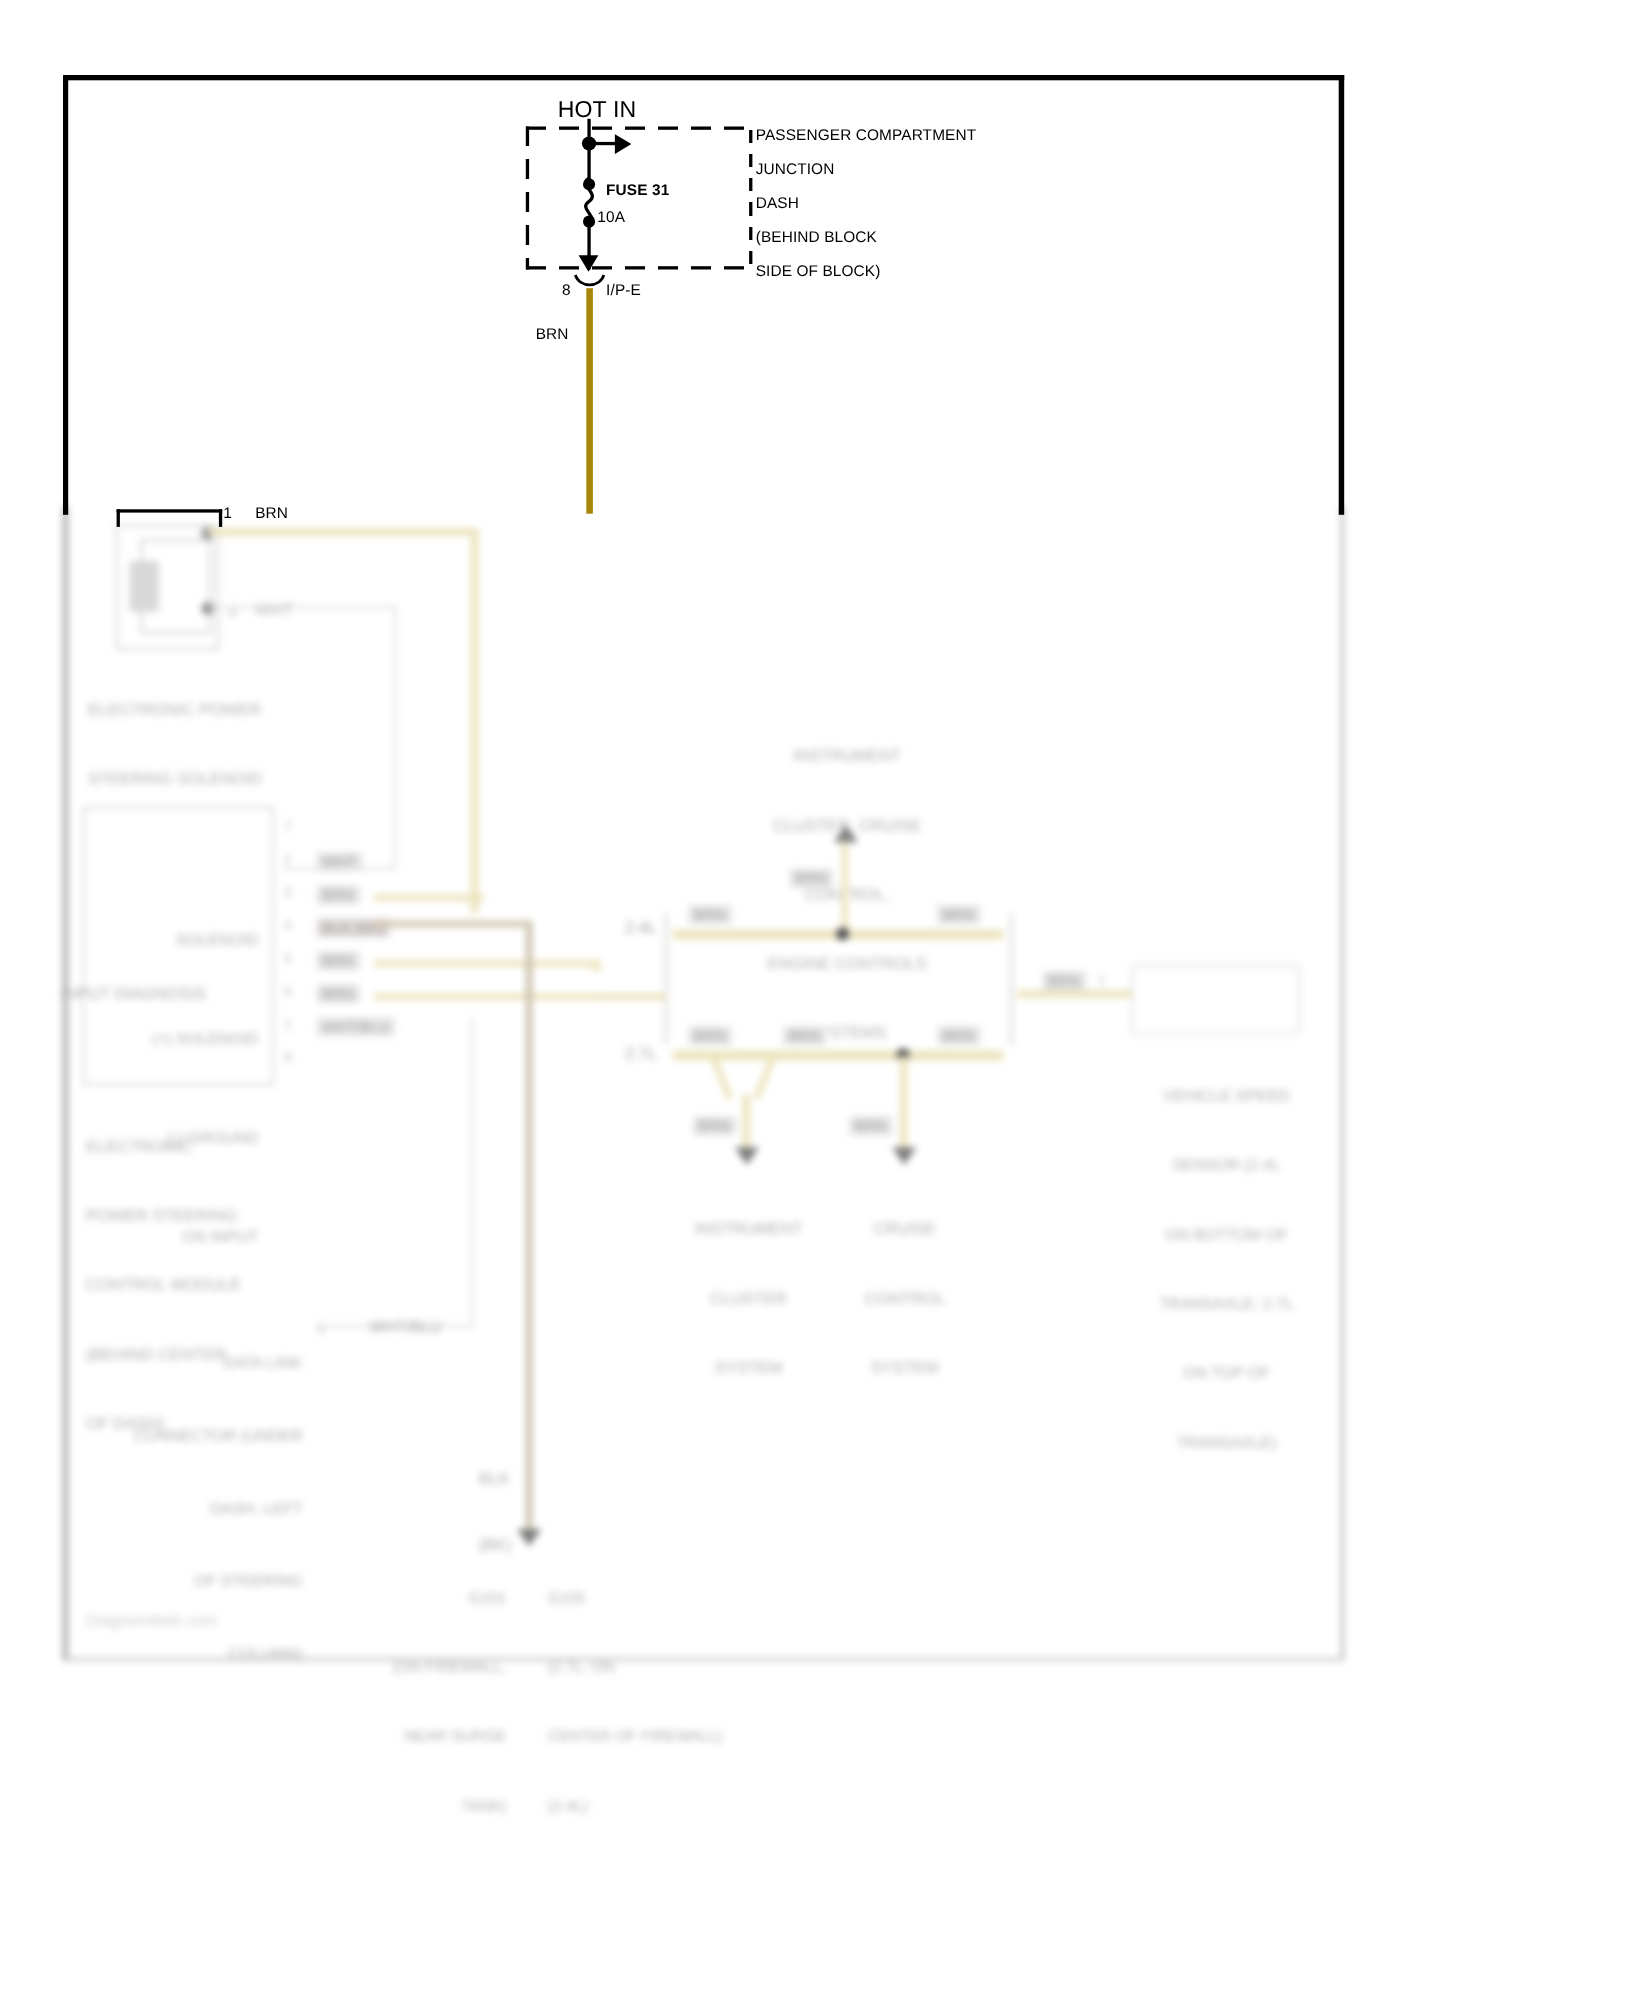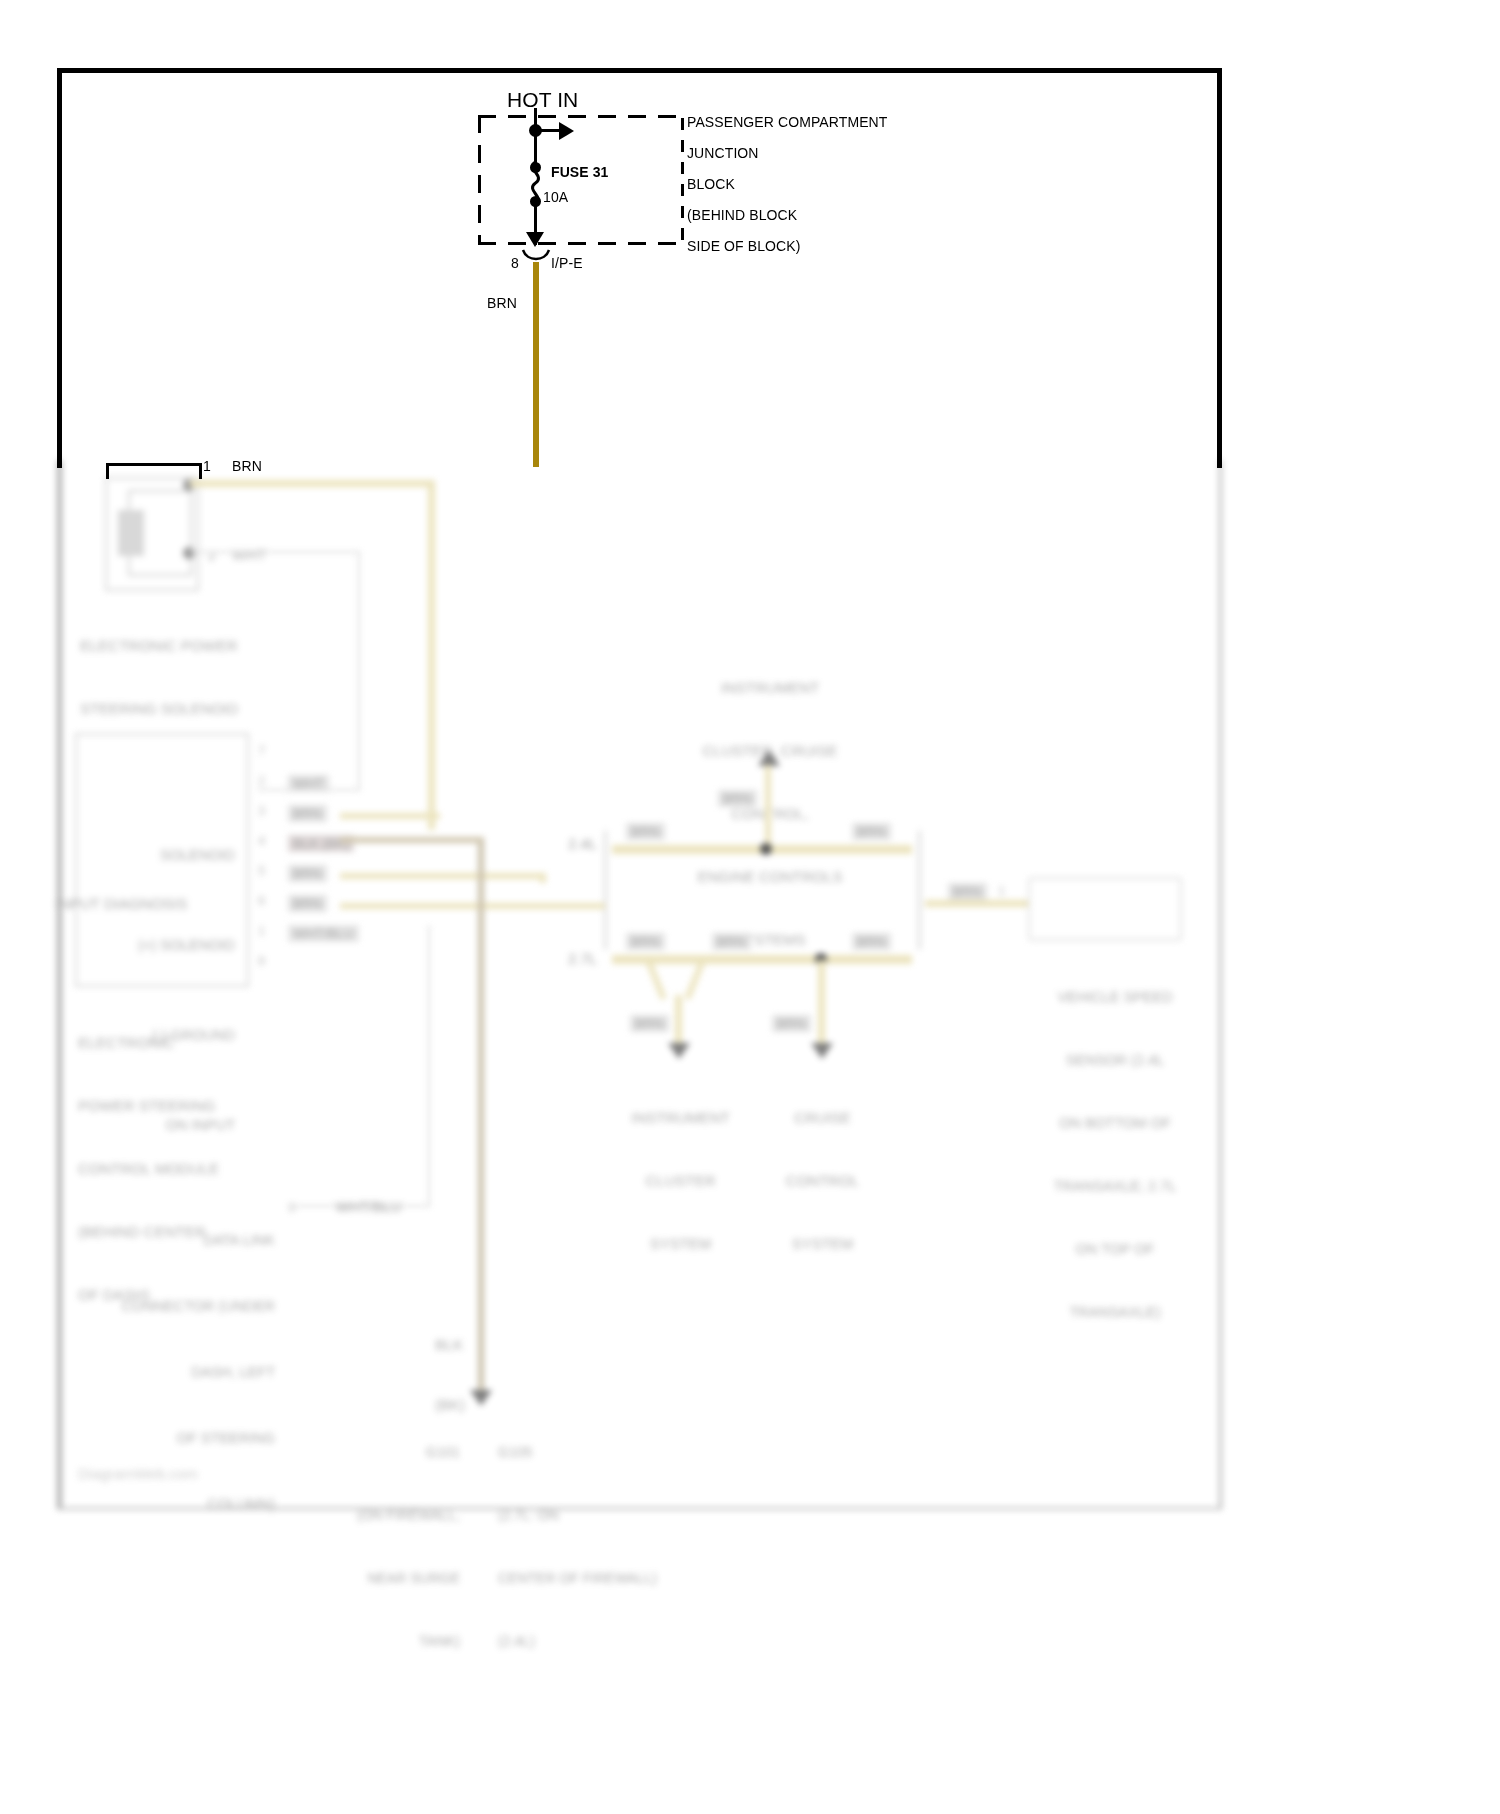--- a/index.html
+++ b/index.html
@@ -271,21 +271,21 @@
 
   <div class="txt" style="left:511px;top:252px;">8</div>
   <div class="txt" style="left:551px;top:252px;">I/P-E</div>
 
   <div class="wire wire-v" style="left:533px;top:262px;width:6px;height:205px;"></div>
   <div class="txt" style="left:487px;top:292px;">BRN</div>
 
   <div class="abs" style="left:687px;top:111px;width:440px;">
     <div class="txt" style="left:0;top:0;">PASSENGER COMPARTMENT</div>
     <div class="txt" style="left:0;top:31px;">JUNCTION</div>
-    <div class="txt" style="left:0;top:62px;">BLOCK</div>
+    <div class="txt" style="left:0;top:62px;">DASH</div>
     <div class="txt" style="left:0;top:93px;">(BEHIND BLOCK</div>
     <div class="txt" style="left:0;top:124px;">SIDE OF BLOCK)</div>
   </div>
 
   <div class="abs" style="left:106px;top:463px;width:96px;height:16px;">
     <div class="abs" style="left:0;top:0;width:96px;height:3px;background:#000;"></div>
     <div class="abs" style="left:0;top:0;width:3px;height:16px;background:#000;"></div>
     <div class="abs" style="left:93px;top:0;width:3px;height:16px;background:#000;"></div>
   </div>
   <div class="txt" style="left:203px;top:455px;">1</div>

